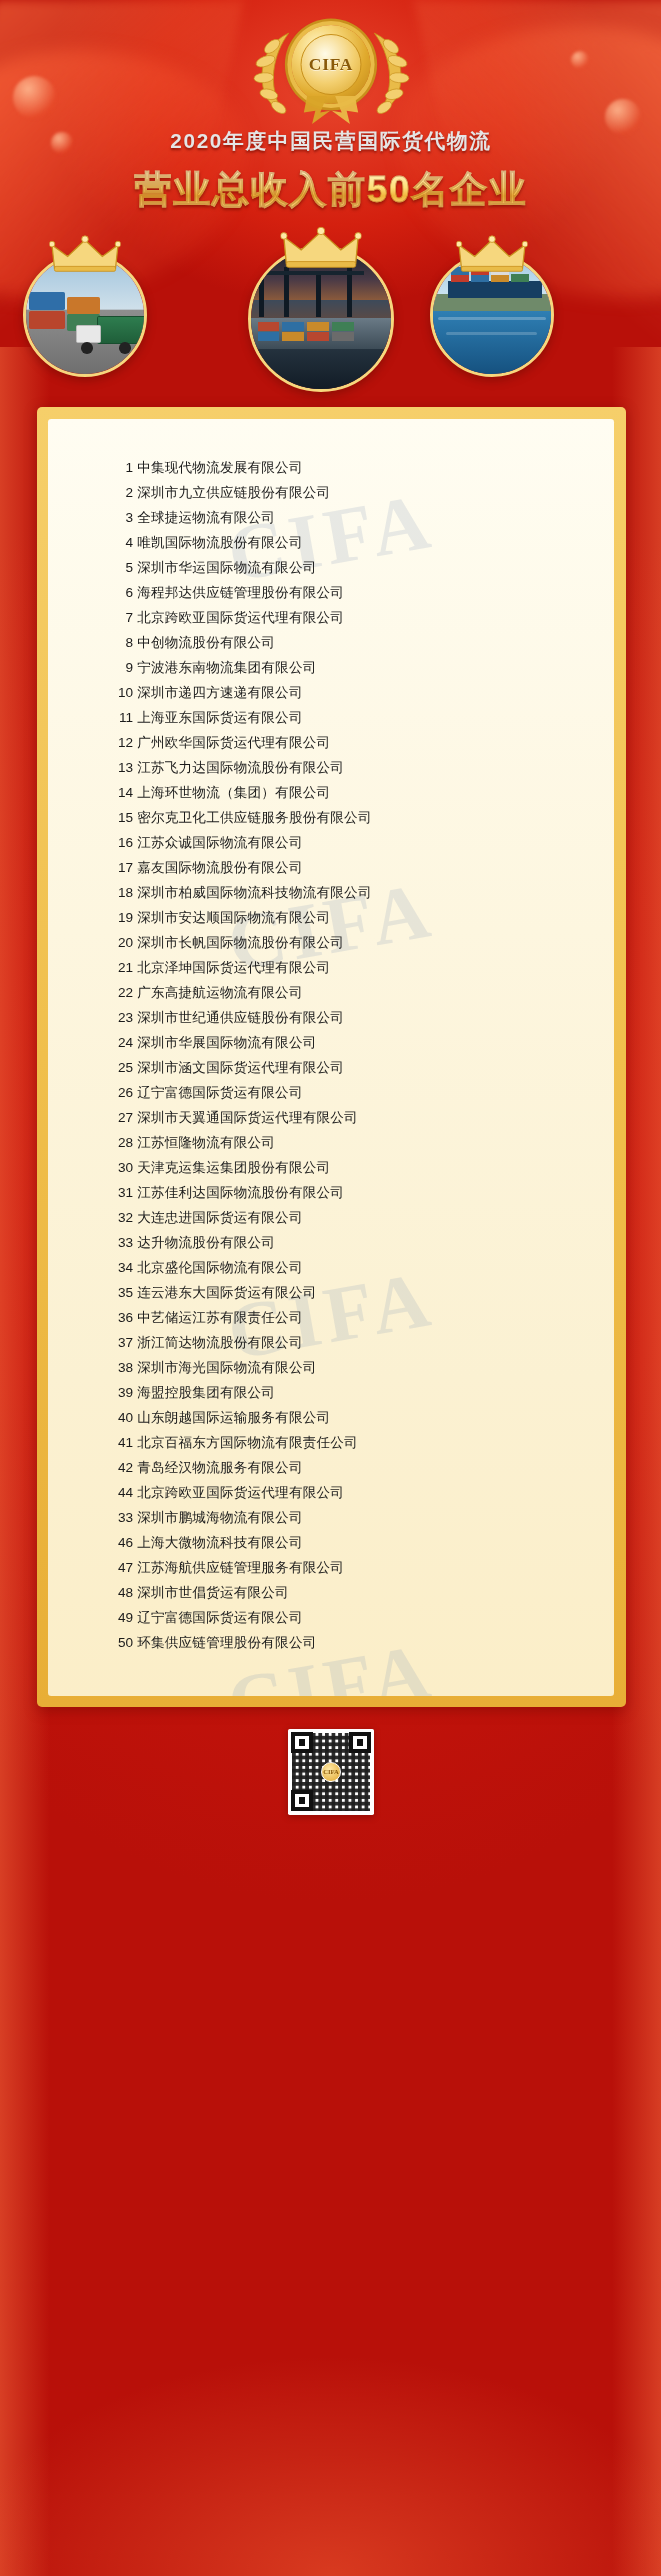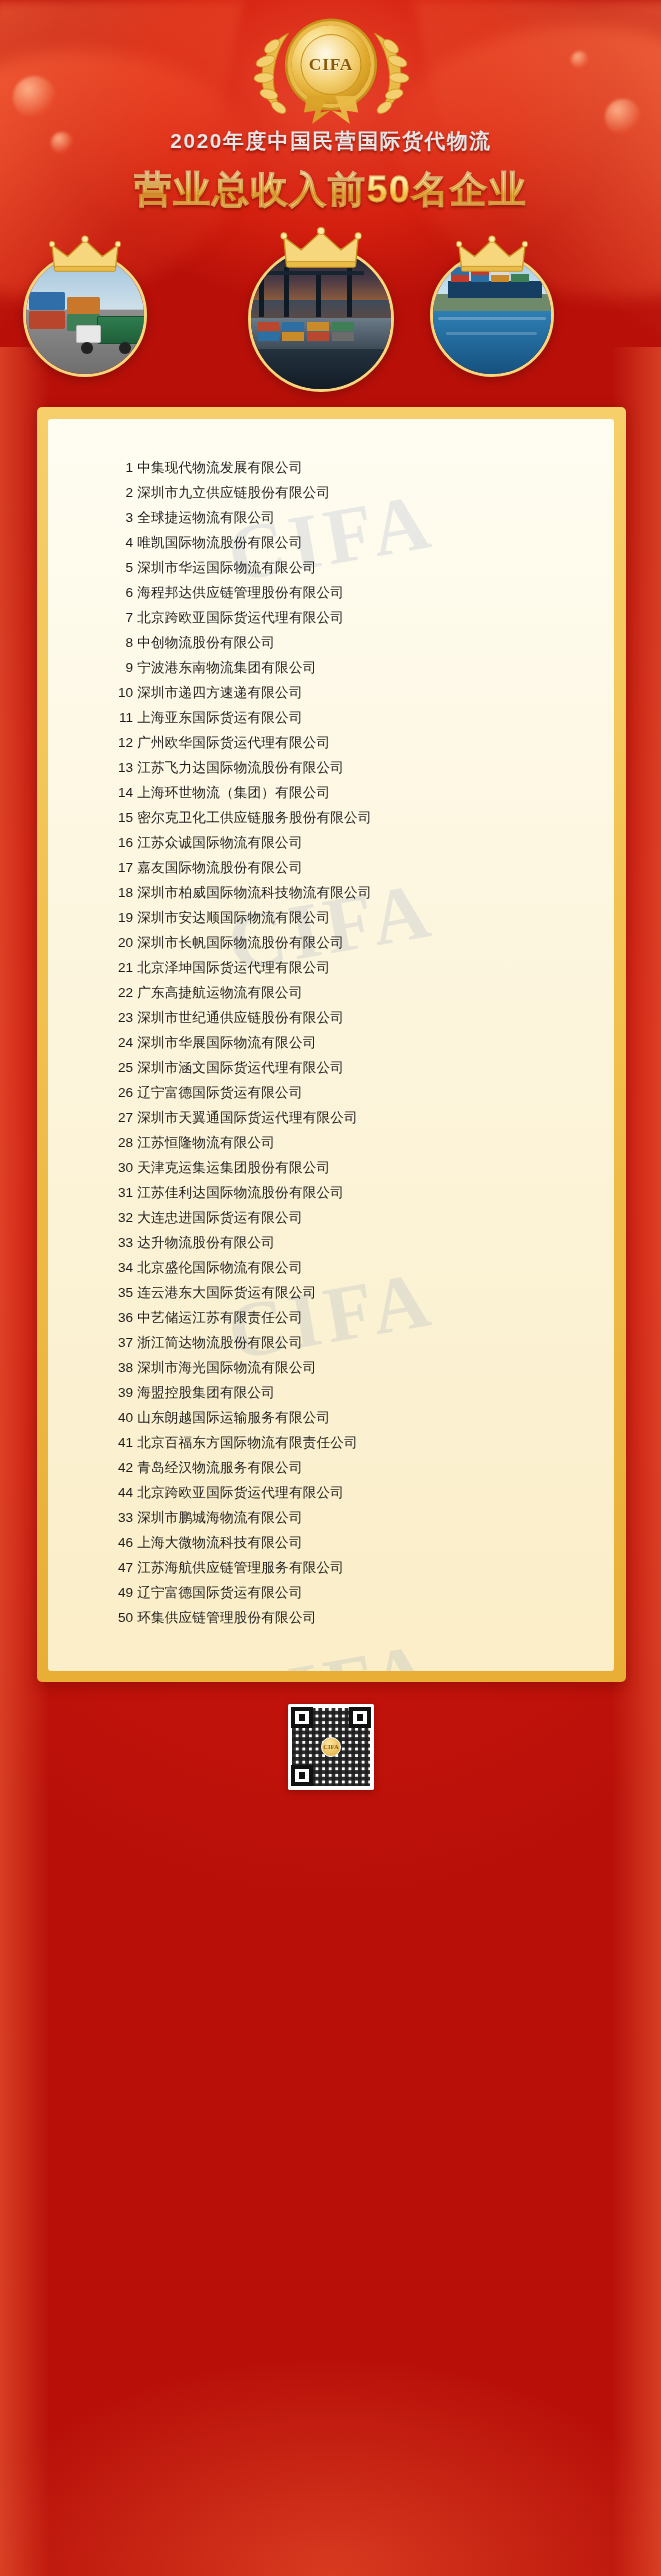--- a/index.html
+++ b/index.html
@@ -596,20 +596,24 @@
         </li>
         <li>
           <span class="rank">46</span>
           <span class="cname">上海大微物流科技有限公司</span>
         </li>
         <li>
           <span class="rank">47</span>
           <span class="cname">江苏海航供应链管理服务有限公司</span>
         </li>
         <li>
+          <span class="rank">48</span>
+          <span class="cname">深圳市世倡货运有限公司</span>
+        </li>
+        <li>
           <span class="rank">49</span>
           <span class="cname">辽宁富德国际货运有限公司</span>
         </li>
         <li>
           <span class="rank">50</span>
           <span class="cname">环集供应链管理股份有限公司</span>
         </li>
       </ul>
   </div>
 </div>

